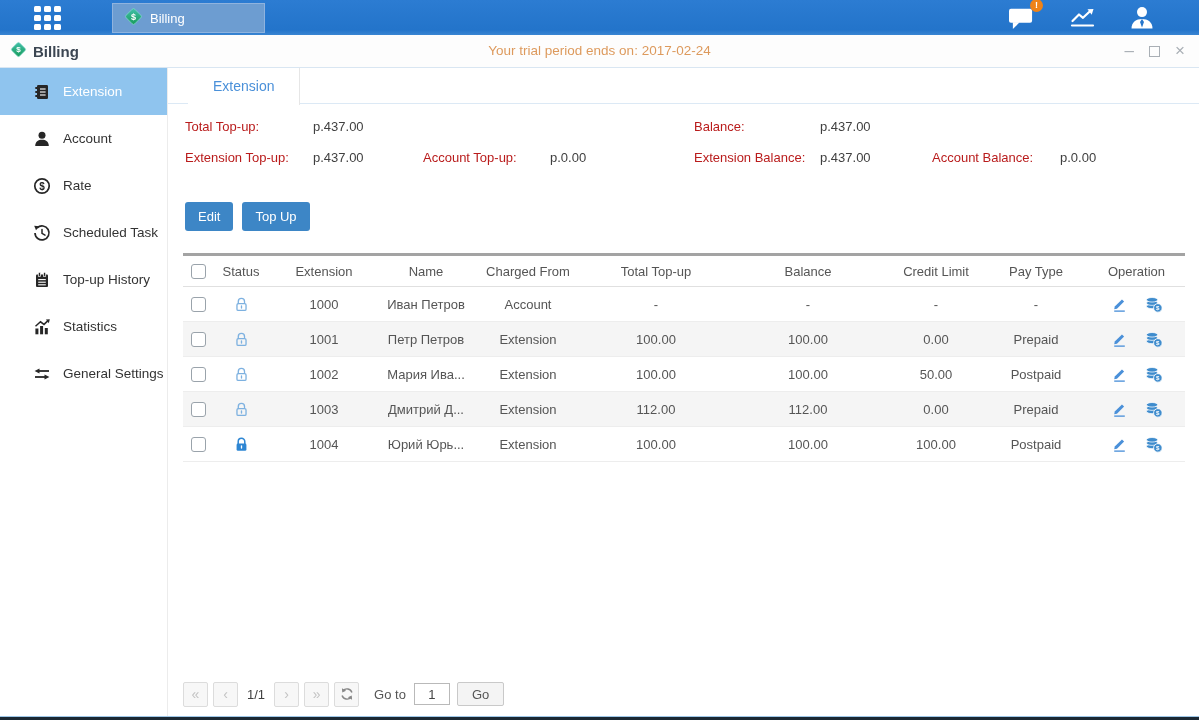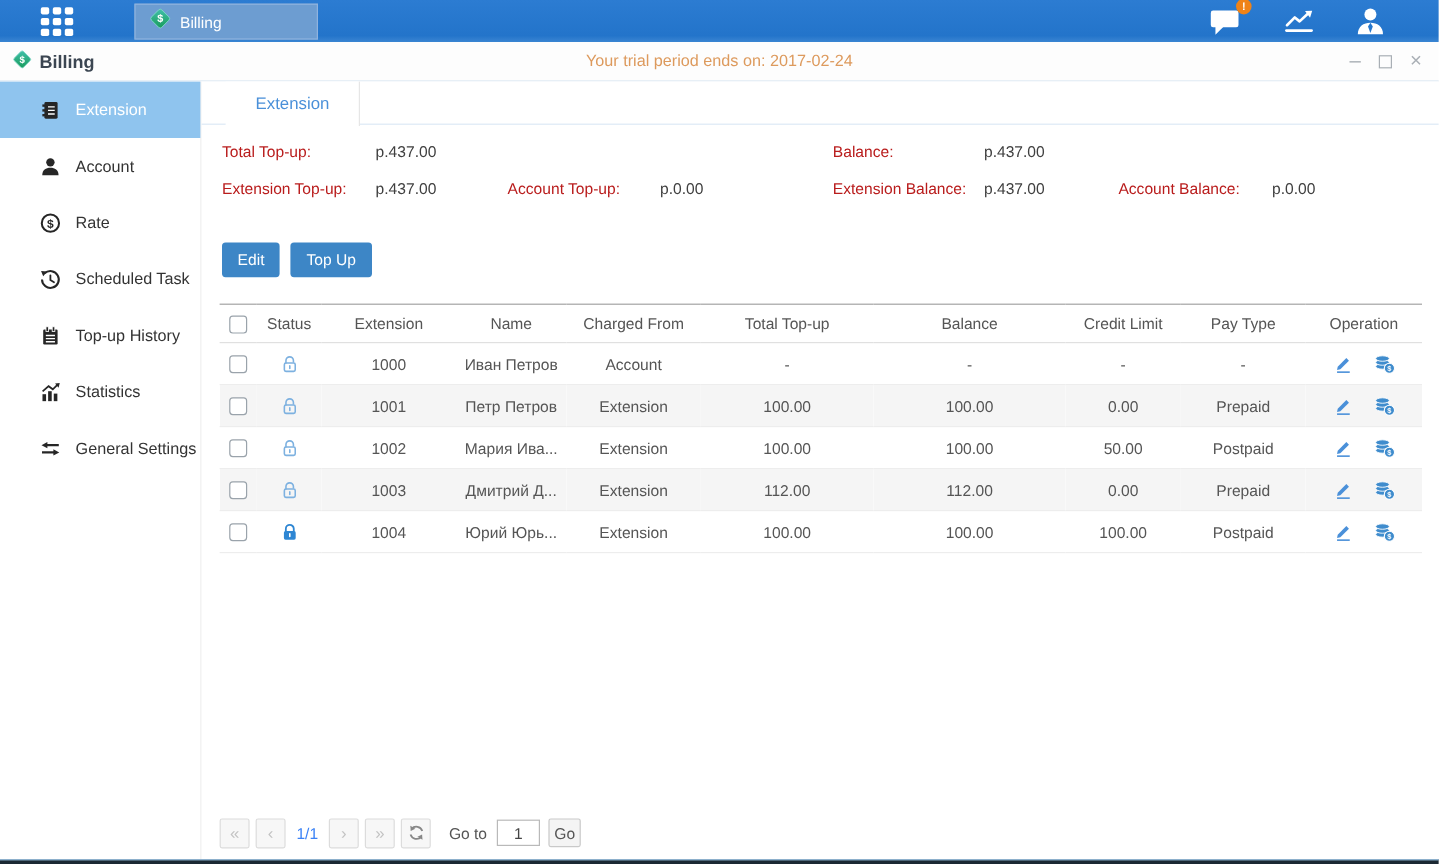--- a/index.html
+++ b/index.html
@@ -55,41 +55,41 @@
   .summary .lbl { position:absolute; font-weight:normal; color:#b91c1c; }
   .summary .val { position:absolute; color:#404040; }
 
   .actions { margin:17px 0 0 17px; display:flex; gap:9px; }
   .btn-blue { background:#3d86c6; color:#fff; border:none; font-size:13px;
     font-family:"Liberation Sans", sans-serif; padding:7px 13px; border-radius:3px; cursor:pointer; }
 
   table.data { margin:22px 14px 0 15px; width:calc(100% - 29px); border-collapse:collapse;
     table-layout:fixed; font-size:13px; }
   table.data th { height:32px; font-weight:normal; color:#555; text-align:center;
-    border-top:1px solid #a3a3a3; border-bottom:1px solid #e0e0e0; }
+    border-top:3px solid #a3a3a3; border-bottom:1px solid #e0e0e0; }
   table.data td { height:35px; color:#555; text-align:center; border-bottom:1px solid #ededed;
     overflow:hidden; white-space:nowrap; }
   table.data tr.alt td { background:#f5f5f5; }
   .checkbox { display:inline-block; width:15px; height:15px; border:1.5px solid #9aa3ab;
     border-radius:3px; background:#fff; cursor:pointer; vertical-align:middle; }
   .op-icons { display:flex; justify-content:center; align-items:center; gap:16px; }
   .op-icons svg { cursor:pointer; }
   td .lock { vertical-align:middle; }
 
   
   .pager { position:absolute; left:15px; right:14px; bottom:9px; height:26px;
     display:flex; align-items:center; font-size:13px; color:#555; }
   .pbtn { width:25px; height:25px; border:1px solid #dcdcdc; background:#f7f7f7; border-radius:2px;
     color:#c3c3c3; font-size:14px; display:flex; align-items:center; justify-content:center;
     cursor:pointer; margin-right:5px; }
-  .page-label { margin:0 9px 0 4px; color:#3b82f6; }
+  .page-label { margin:0 9px 0 4px; color:#404040; }
   .goto-label { margin:0 8px 0 10px; }
   .goto-input { width:36px; height:22px; border:1px solid #b9b9b9; text-align:center; font-size:13px;
     font-family:"Liberation Sans", sans-serif; color:#444; }
-  .go-btn { height:24px; padding:0 4px; margin-left:7px; border:1px solid #c9c9c9; background:#f4f4f4;
+  .go-btn { height:24px; padding:0 14px; margin-left:7px; border:1px solid #c9c9c9; background:#f4f4f4;
     color:#555; font-size:13px; font-family:"Liberation Sans", sans-serif; border-radius:2px; cursor:pointer; }
   .pager-right { margin-left:auto; display:flex; align-items:center; gap:10px; }
   .page-size { width:54px; height:24px; border:1px solid #c9c9c9; background:#fdfdfd; border-radius:2px;
     display:flex; align-items:center; padding-left:9px; cursor:pointer; position:relative; color:#555; }
   .page-size .arrow { position:absolute; right:8px; top:10px; width:0; height:0;
     border-left:4.5px solid transparent; border-right:4.5px solid transparent; border-top:5px solid #9b9b9b; }
 </style>
 </head>
 <body>
 

